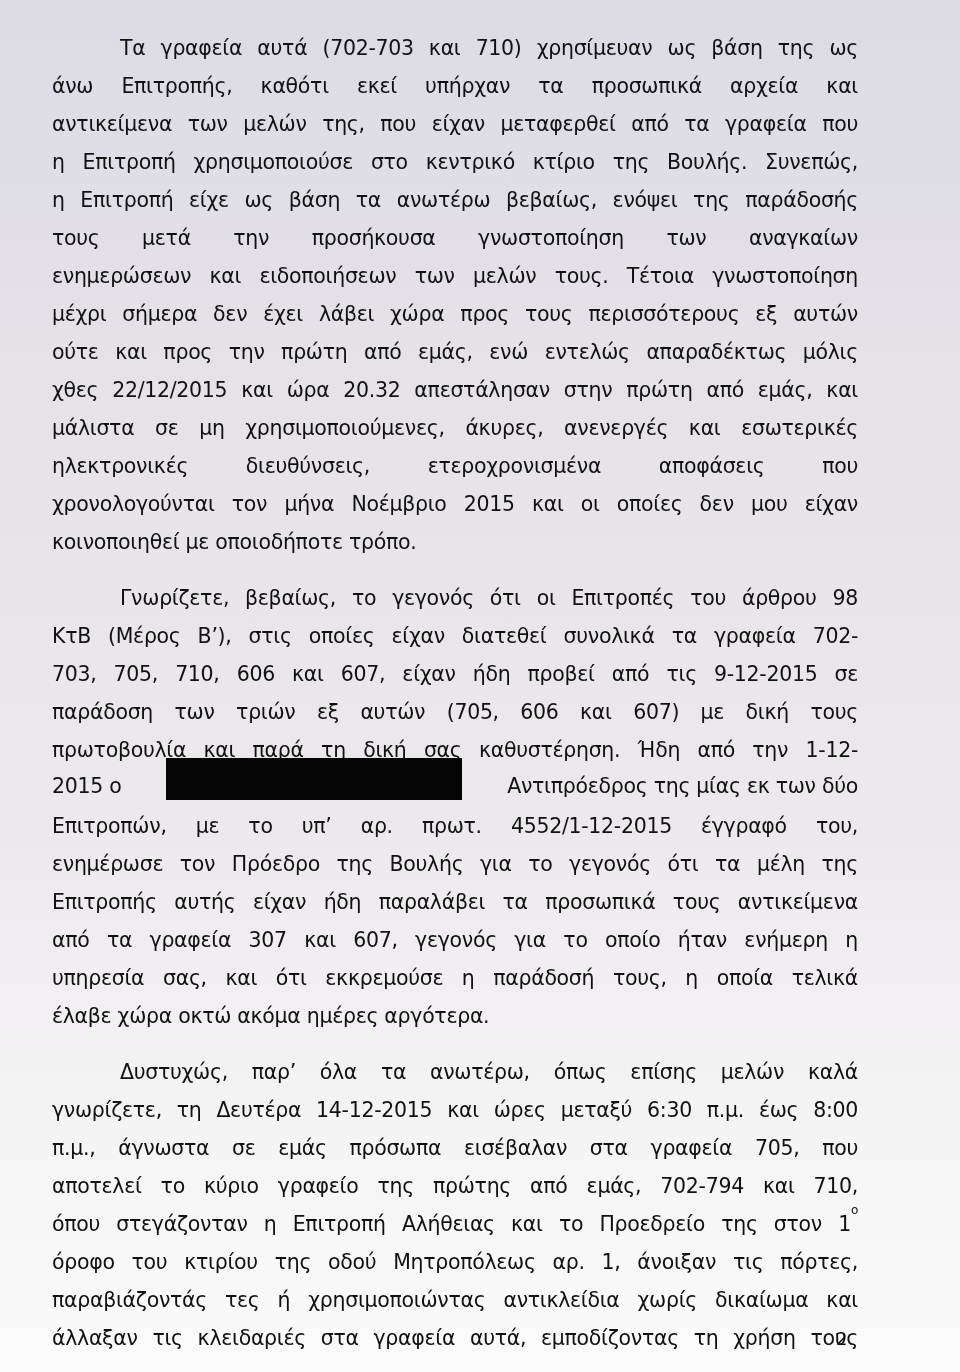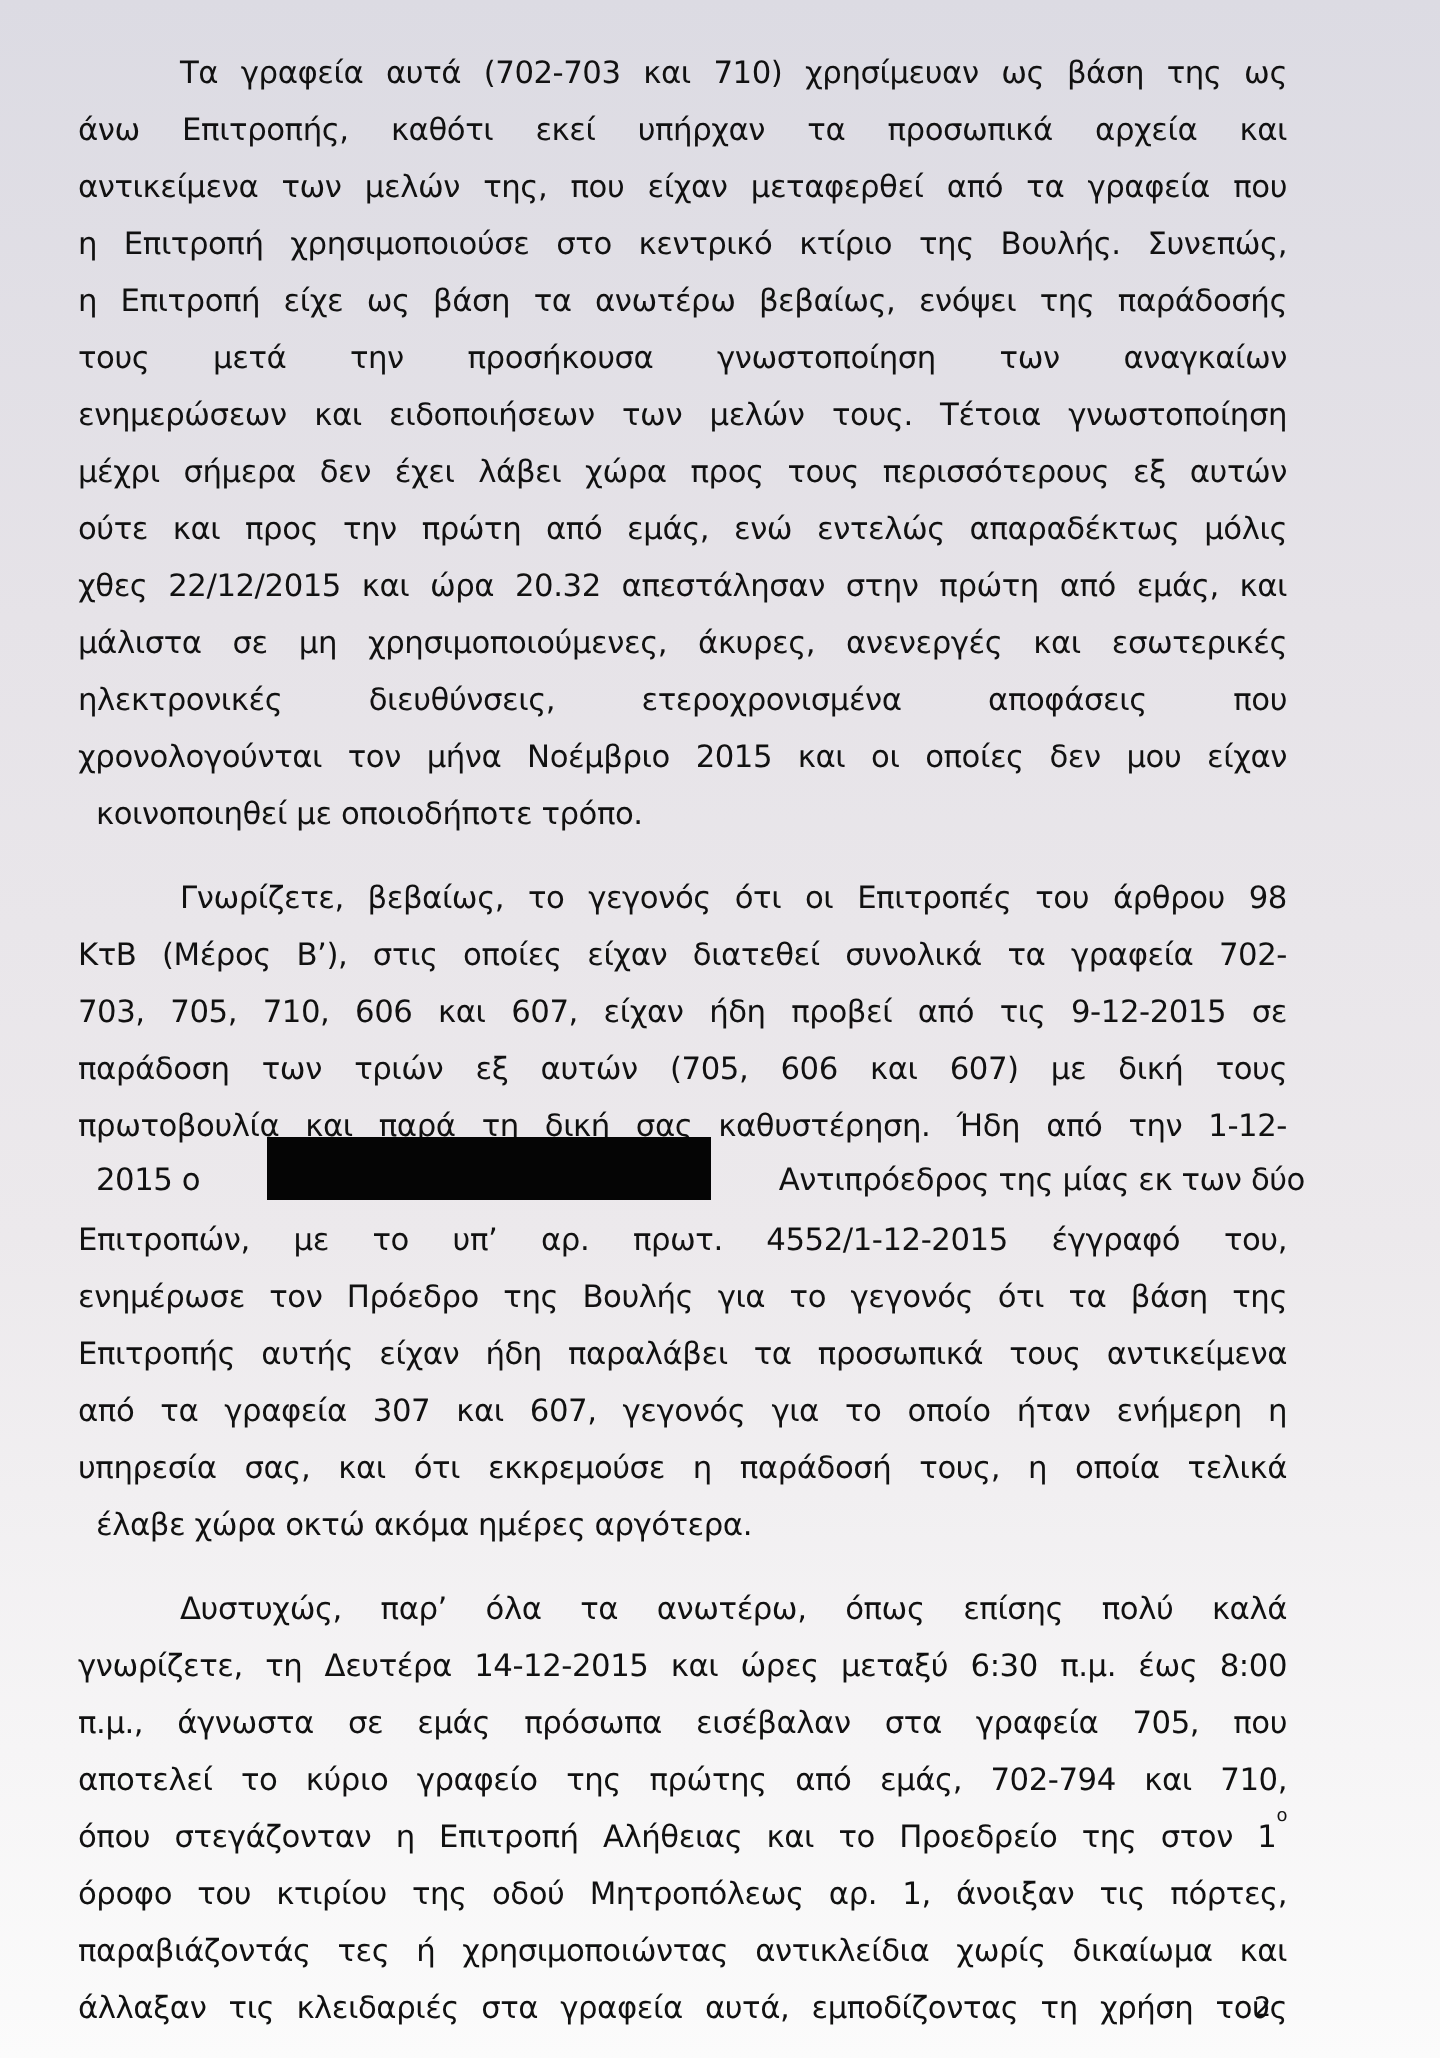--- a/index.html
+++ b/index.html
@@ -10,21 +10,21 @@
     color: #111;
     position: relative;
   }
   .page { position: absolute; left: 52px; top: 24px; width: 806px; }
   .line {
     position: absolute; left: 0; width: 806px;
     font-size: 20.5px; line-height: 28px; height: 28px;
     white-space: nowrap; text-align: justify; text-align-last: justify;
     letter-spacing: -0.3px;
   }
-  .line.last { text-align-last: left; margin-left: 12px; }
+  .line.last { text-align-last: left; }
   .line.indent { padding-left: 68px; width: 738px; }
   .redaction {
     display: inline-block; width: 296px; height: 42px; background: #050505;
     vertical-align: -12px; margin: 0 4px;
   }
   .page-number {
     position: absolute; left: 836px; top: 1328px; font-size: 18px;
   }
   sup { font-size: 12px; line-height: 0; }
 </style>
@@ -52,27 +52,27 @@
   <div class="line" style="top:598px">ΚτΒ (Μέρος Β’), στις οποίες είχαν διατεθεί συνολικά τα γραφεία 702-</div>
   <div class="line" style="top:636px">703, 705, 710, 606 και 607, είχαν ήδη προβεί από τις 9-12-2015 σε</div>
   <div class="line" style="top:674px">παράδοση των τριών εξ αυτών (705, 606 και 607) με δική τους</div>
   <div class="line" style="top:712px">πρωτοβουλία και παρά τη δική σας καθυστέρηση. Ήδη από την 1-12-</div>
   <div class="line last" style="top:748px; display:flex; justify-content:space-between; align-items:flex-end;">
     <span>2015 ο</span>
     <span class="redaction"></span>
     <span>Αντιπρόεδρος της μίας εκ των δύο</span>
   </div>
   <div class="line" style="top:788px">Επιτροπών, με το υπ’ αρ. πρωτ. 4552/1-12-2015 έγγραφό του,</div>
-  <div class="line" style="top:826px">ενημέρωσε τον Πρόεδρο της Βουλής για το γεγονός ότι τα βάση της</div>
+  <div class="line" style="top:826px">ενημέρωσε τον Πρόεδρο της Βουλής για το γεγονός ότι τα μέλη της</div>
   <div class="line" style="top:864px">Επιτροπής αυτής είχαν ήδη παραλάβει τα προσωπικά τους αντικείμενα</div>
   <div class="line" style="top:902px">από τα γραφεία 307 και 607, γεγονός για το οποίο ήταν ενήμερη η</div>
   <div class="line" style="top:940px">υπηρεσία σας, και ότι εκκρεμούσε η παράδοσή τους, η οποία τελικά</div>
   <div class="line last" style="top:978px">έλαβε χώρα οκτώ ακόμα ημέρες αργότερα.</div>
 
-  <div class="line indent" style="top:1034px">Δυστυχώς, παρ’ όλα τα ανωτέρω, όπως επίσης πολύ καλά</div>
+  <div class="line indent" style="top:1034px">Δυστυχώς, παρ’ όλα τα ανωτέρω, όπως επίσης μελών καλά</div>
   <div class="line" style="top:1072px">γνωρίζετε, τη Δευτέρα 14-12-2015 και ώρες μεταξύ 6:30 π.μ. έως 8:00</div>
   <div class="line" style="top:1110px">π.μ., άγνωστα σε εμάς πρόσωπα εισέβαλαν στα γραφεία 705, που</div>
   <div class="line" style="top:1148px">αποτελεί το κύριο γραφείο της πρώτης από εμάς, 702-794 και 710,</div>
   <div class="line" style="top:1186px; display:flex; justify-content:space-between;">
     <span style="flex:1; text-align:justify; text-align-last:justify;">όπου στεγάζονταν η Επιτροπή Αλήθειας και το Προεδρείο της στον 1</span>
       <sup>ο</sup>
   </div>
   <div class="line" style="top:1224px">όροφο του κτιρίου της οδού Μητροπόλεως αρ. 1, άνοιξαν τις πόρτες,</div>
   <div class="line" style="top:1262px">παραβιάζοντάς τες ή χρησιμοποιώντας αντικλείδια χωρίς δικαίωμα και</div>
   <div class="line" style="top:1300px">άλλαξαν τις κλειδαριές στα γραφεία αυτά, εμποδίζοντας τη χρήση τους</div>

